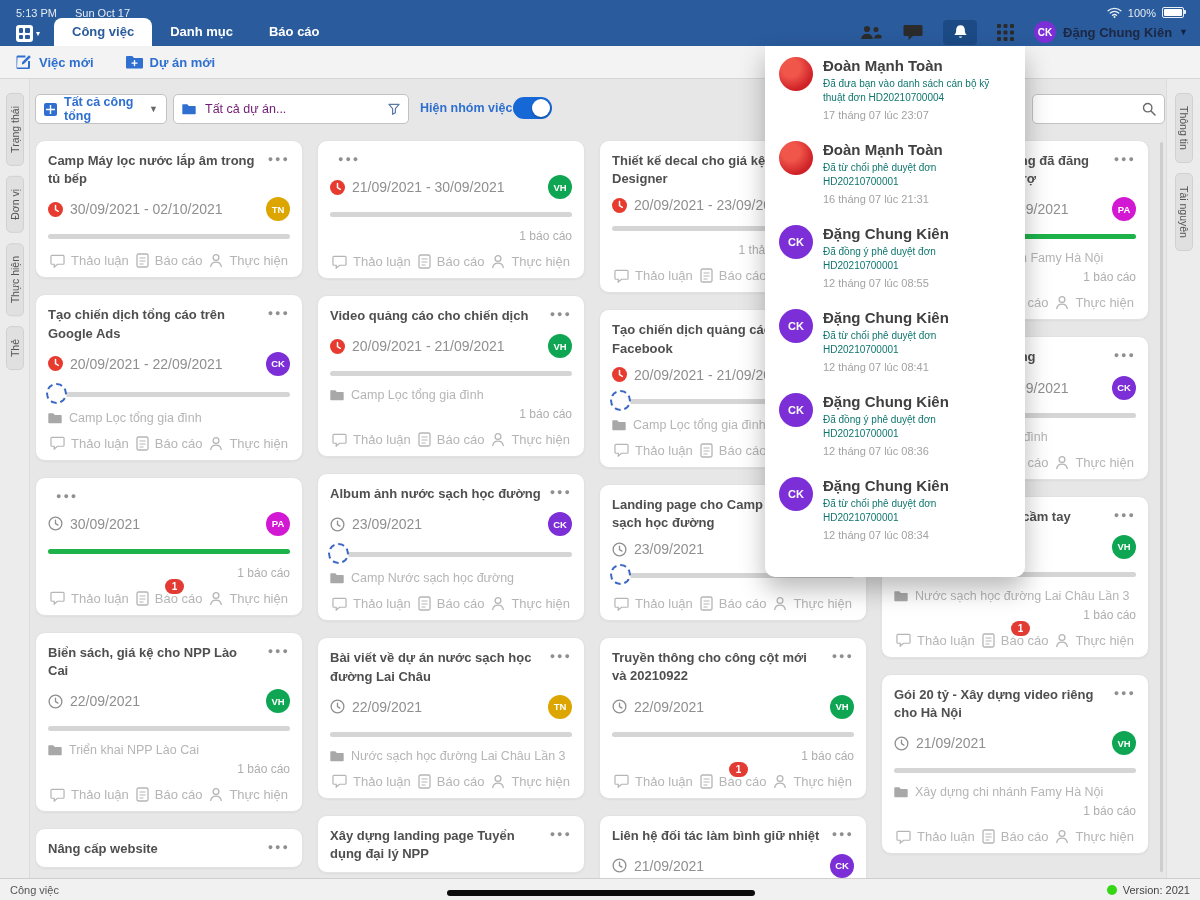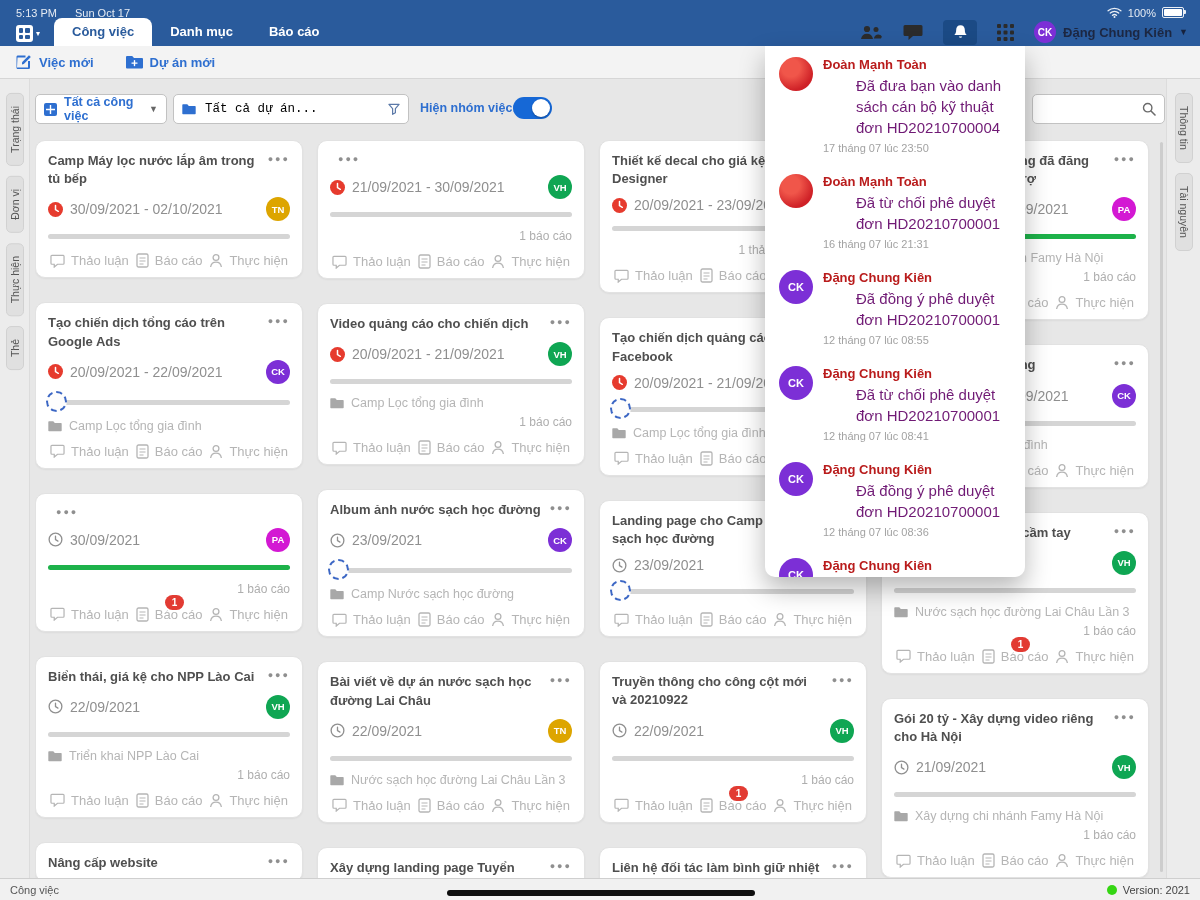--- a/index.html
+++ b/index.html
@@ -36,38 +36,38 @@
   
   .toolbar{position:absolute;top:46px;left:0;right:0;height:32px;background:#f3f3f3;
            border-bottom:1px solid #d6d6d6;display:flex;align-items:center;gap:32px;padding-left:16px;z-index:20;}
   .tool-btn{display:flex;align-items:center;gap:7px;color:var(--link);font-size:13px;font-weight:700;cursor:default;}
   
   .ctrl{position:absolute;background:#fff;border:1px solid #c2c2c2;border-radius:5px;height:30px;
         display:flex;align-items:center;gap:7px;padding:0 8px;font-size:12.5px;color:var(--link);box-sizing:border-box;z-index:10;}
   .dd-tasks{top:94px;left:35px;width:132px;justify-content:flex-start;font-weight:700;}
   .dd-caret{margin-left:auto;color:#666;font-size:9px;}
   .input-projects{top:94px;left:173px;width:236px;}
-  .input-projects input{border:none;outline:none;flex:1;font-size:12.5px;color:#000000;
-        font-family:Liberation Mono, monospace;background:transparent;min-width:10px;}
+  .input-projects input{border:none;outline:none;flex:1;font-size:12.5px;color:#701a75;
+        font-family:Liberation Sans, sans-serif;background:transparent;min-width:10px;}
   .groups-label{position:absolute;top:101px;left:420px;font-size:12.5px;font-weight:700;color:var(--link);z-index:10;}
   .toggle{position:absolute;top:97px;left:513px;width:39px;height:22px;border-radius:11px;background:var(--toggle);z-index:10;}
   .toggle .knob{position:absolute;right:2px;top:2px;width:18px;height:18px;border-radius:50%;background:#fff;box-shadow:0 1px 2px rgba(0,0,0,.3);}
   .search-box{top:94px;left:1032px;width:133px;justify-content:flex-end;}
   
   .rail{position:absolute;top:79px;bottom:22px;background:#ececec;display:flex;flex-direction:column;
         align-items:center;gap:10px;padding-top:14px;box-sizing:border-box;z-index:5;}
   .rail-left{left:0;width:30px;border-right:1px solid #dcdcdc;}
   .rail-right{right:0;width:34px;border-left:1px solid #dcdcdc;}
   .rail-chip{background:#e0e0e0;border:1px solid #d1d1d1;border-radius:5px;padding:12px 2px;
              font-size:10.5px;color:#555;writing-mode:vertical-rl;}
   .rail-left .rail-chip{transform:rotate(180deg);}
   .vscroll{position:absolute;right:37px;top:142px;bottom:28px;width:3px;background:#cdcdcd;border-radius:2px;z-index:6;}
   
   .board{position:absolute;top:140px;left:35px;bottom:22px;width:1125px;display:flex;gap:14px;overflow:hidden;}
-  .column{width:268px;flex:none;display:flex;flex-direction:column;gap:24px;}
+  .column{width:268px;flex:none;display:flex;flex-direction:column;gap:16px;}
   .card{background:#fff;border:1px solid #e2e2e2;border-radius:10px;padding:11px 12px 9px;
         box-shadow:0 1px 2px rgba(0,0,0,.05);flex:none;box-sizing:border-box;}
   .card-head{display:flex;align-items:flex-start;}
   .card-title{flex:1;font-size:13px;font-weight:700;color:#4f4f4f;line-height:1.4;}
   .card-menu{color:#8f8f8f;font-size:9px;letter-spacing:2px;padding:2px 0 2px 8px;cursor:default;}
   .card-date-row{display:flex;align-items:center;gap:7px;margin:9px 0 2px;}
   .card-date{font-size:14px;color:#8f8f8f;flex:1;}
   .avatar{width:24px;height:24px;border-radius:50%;color:#fff;font-size:9.5px;font-weight:700;
           display:flex;align-items:center;justify-content:center;flex:none;}
   .progress{position:relative;height:8px;margin:12px 0 10px;}
@@ -85,22 +85,22 @@
          font-size:10px;font-weight:700;min-width:9px;height:15px;line-height:15px;border-radius:8px;
          padding:0 5px;text-align:center;box-shadow:0 0 0 2px #fff;}
   
   .notif-panel{position:absolute;left:765px;top:46px;width:260px;height:531px;background:#fff;
                border-radius:0 0 10px 10px;box-shadow:0 12px 26px rgba(0,0,0,.28);z-index:40;overflow:hidden;}
   .notif{display:flex;gap:10px;padding:11px 14px 9px;}
   .n-avatar{width:34px;height:34px;border-radius:50%;flex:none;display:flex;align-items:center;
             justify-content:center;color:#fff;font-size:11px;font-weight:700;}
   .n-avatar.logo{background:radial-gradient(circle at 35% 32%, #f0564a 0 28%, #cf2127 70%);}
   .n-avatar.ck{background:#7c2fd6;}
-  .n-name{font-size:13px;font-weight:700;color:#b91c1c;margin-bottom:3px;}
-  .n-msg{font-size:15px;color:#701a75;line-height:1.4;margin-left:33px;}
+  .n-name{font-size:15px;font-weight:700;color:#404040;margin-bottom:3px;}
+  .n-msg{font-size:10px;color:#0f766e;line-height:1.4;}
   .n-time{font-size:11px;color:#a2a2a2;margin-top:4px;}
   
   .bottombar{position:absolute;left:0;right:0;bottom:0;height:22px;background:#f1f1f1;border-top:1px solid #cfcfcf;
              display:flex;align-items:center;justify-content:space-between;padding:0 10px;font-size:11px;color:#555;
              box-sizing:border-box;z-index:60;}
   .version{display:flex;align-items:center;gap:6px;color:#444;}
   .dot{width:10px;height:10px;border-radius:50%;background:var(--dot);}
   .home-indicator{position:absolute;left:447px;bottom:4px;width:308px;height:6px;border-radius:3px;background:#0d0d0d;z-index:70;}
   svg{display:block;}
 </style>
@@ -204,21 +204,21 @@
   </span>
 </div>
 
 <div class="ctrl dd-tasks">
   <span>
     <svg width="13" height="13" viewBox="0 0 13 13">
         <rect x="0" y="0" width="13" height="13" rx="2" fill="#2e6fd0"></rect>
         <path d="M6.5 2v9M2 6.5h9" stroke="#fff" stroke-width="1.4"></path>
       </svg>
   </span>
-  <span>Tất cả công việc</span>
+  <span>Tất cả công tổng</span>
   <span class="dd-caret">▼</span>
 </div>
 <div class="ctrl input-projects">
   <span>
     <svg width="14" height="12" viewBox="0 0 16 14">
         <path d="M1 1.5h5l1.8 2H15a.8.8 0 0 1 .8.8v8a.8.8 0 0 1-.8.8H1a.8.8 0 0 1-.8-.8v-10a.8.8 0 0 1 .8-.8z" fill="#2e6fd0"></path>
       </svg>
   </span>
   <input value="Tất cả dự án..." style="">
   <span>
@@ -414,21 +414,21 @@
                 <path d="M1.6 14c.5-3.1 2.6-4.8 5.4-4.8s4.9 1.7 5.4 4.8" fill="none" stroke="#b5b5b5" stroke-width="1.3"></path>
               </svg>
         </span>
         <span class="act-label">Thực hiện</span>
       </span>
     </div>
   </div>
 
   <div class="card">
     <div class="card-head">
-      <div class="card-title">Biển thái, giá kệ cho NPP Lào Cai</div>
+      <div class="card-title">Biển sách, giá kệ cho NPP Lào Cai</div>
       <div class="card-menu">●●●</div>
     </div>
     <div class="card-date-row">
 
       <span class="clock-gray">
         <svg width="15" height="15" viewBox="0 0 16 16">
               <circle cx="8" cy="8" r="6.8" fill="none" stroke="#8f8f8f" stroke-width="1.4"></circle>
               <path d="M8 4.4v3.8l2.6 1.5" stroke="#8f8f8f" stroke-width="1.4" fill="none" stroke-linecap="round"></path>
             </svg>
       </span>
@@ -1209,21 +1209,21 @@
   </div>
 </div>
   </div>
 
 <div class="notif-panel">
   <div class="notif">
     <span class="n-avatar logo"></span>
     <div class="n-body">
       <div class="n-name">Đoàn Mạnh Toàn</div>
       <div class="n-msg">Đã đưa bạn vào danh sách cán bộ kỹ thuật đơn HD20210700004</div>
-      <div class="n-time">17 tháng 07 lúc 23:50</div>
+      <div class="n-time">17 tháng 07 lúc 23:07</div>
     </div>
   </div>
 
   <div class="notif">
     <span class="n-avatar logo"></span>
     <div class="n-body">
       <div class="n-name">Đoàn Mạnh Toàn</div>
       <div class="n-msg">Đã từ chối phê duyệt đơn HD20210700001</div>
       <div class="n-time">16 tháng 07 lúc 21:31</div>
     </div>

